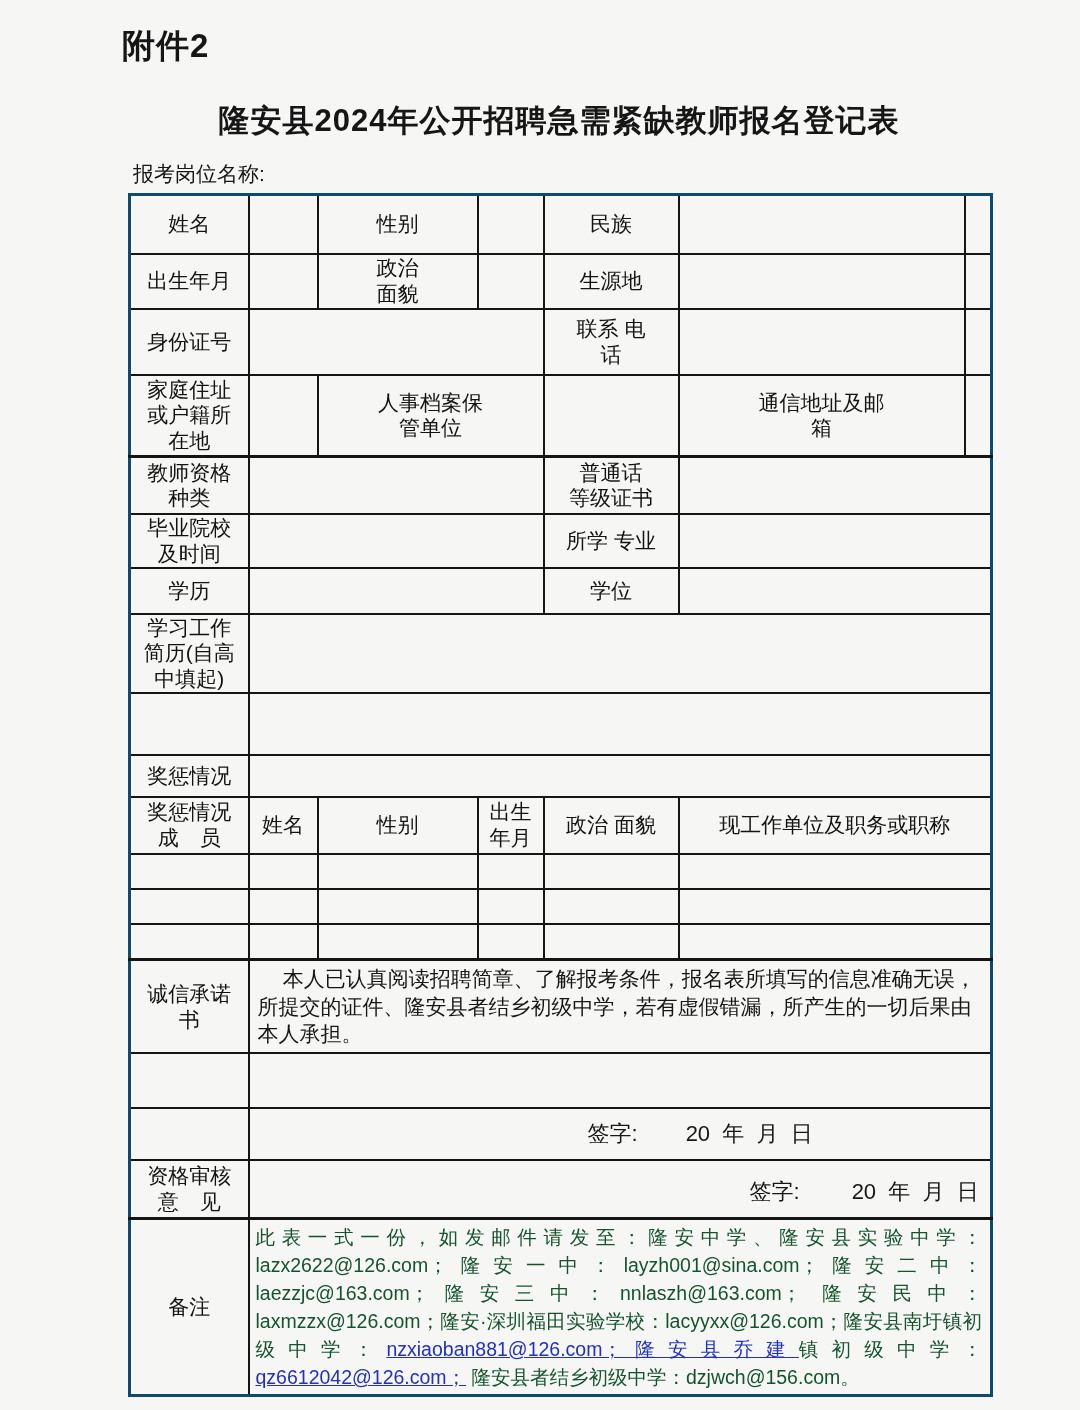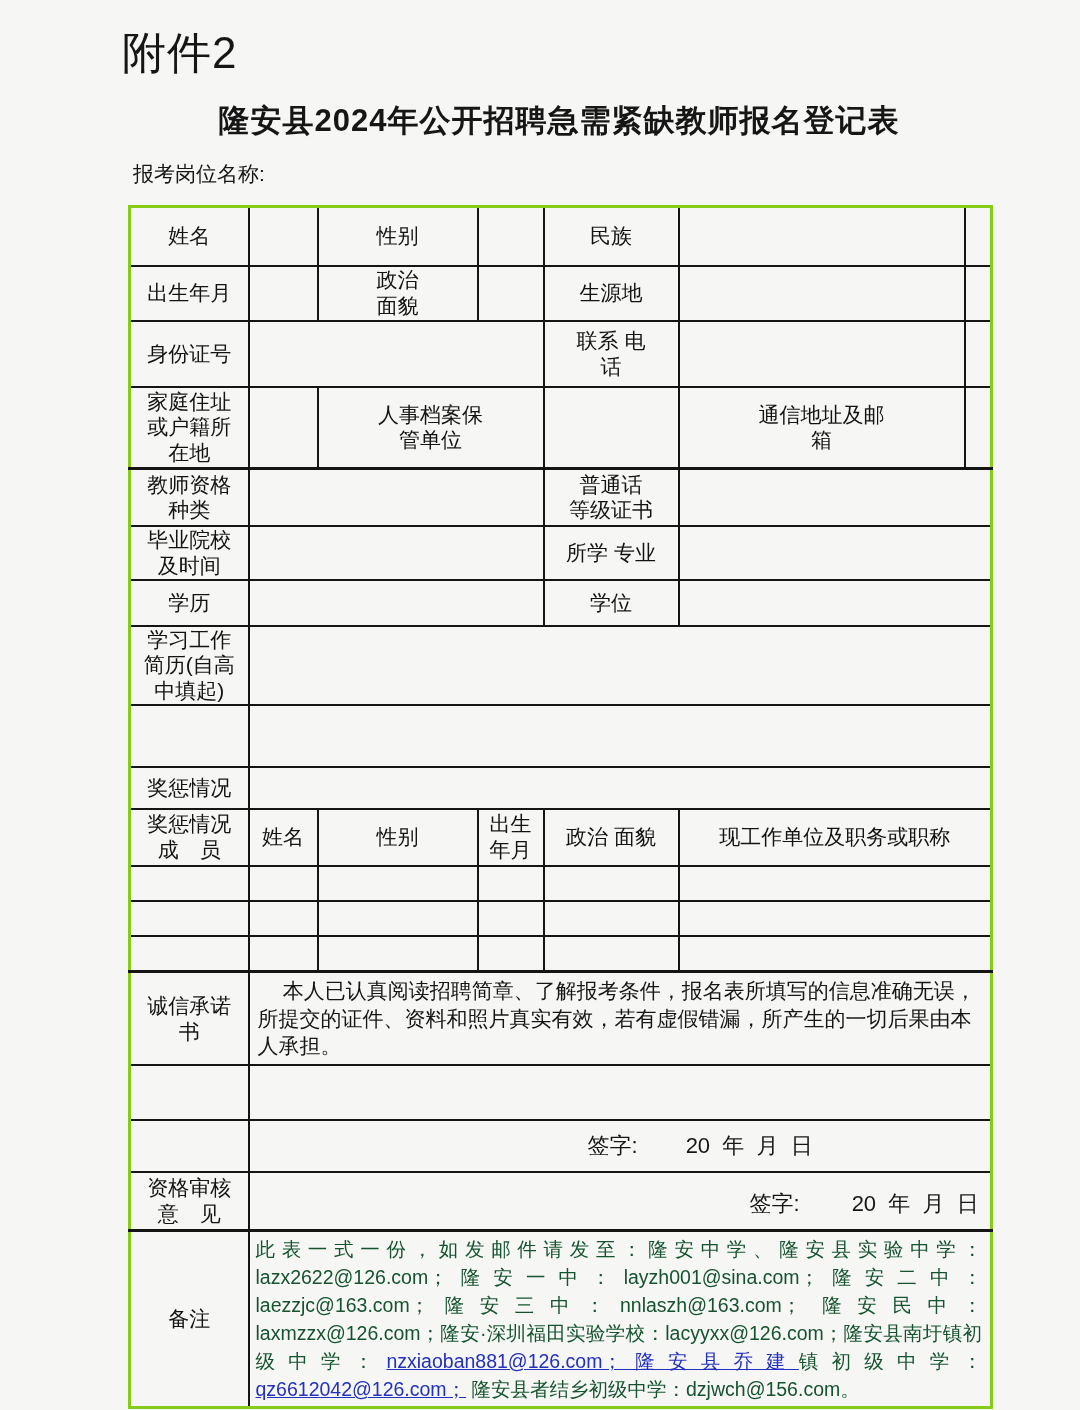--- a/index.html
+++ b/index.html
@@ -6,35 +6,34 @@
   body{
     width:1080px;height:1410px;
     background:#f6f6f4;
     font-family:"Liberation Sans",sans-serif;
     color:#161616;
     position:relative;
     overflow:hidden;
   }
   .attachment{
     position:absolute;left:122px;top:24px;
-    font-size:44px;font-weight:400;letter-spacing:1px;
+    font-size:33px;font-weight:700;letter-spacing:1px;
   }
   .main-title{
     position:absolute;left:128px;top:100px;width:862px;
     text-align:center;font-size:31px;font-weight:700;letter-spacing:1px;
   }
   .position-line{
     position:absolute;left:133px;top:160px;
     font-size:21px;
   }
   table.form{
     position:absolute;left:128px;top:193px;width:862px;
     border-collapse:collapse;table-layout:fixed;
-    border:3px solid #84cc16;
-    margin-top:12px;
+    border:3px solid #0c4a6e;
   }
   td{border:2px solid #151515;padding:0;overflow:hidden;vertical-align:middle;}
   td.lab{
     text-align:center;font-size:21px;line-height:1.22;
     white-space:pre-line;color:#131313;
   }
   td.val{background:transparent;}
   td.thick-t{border-top-width:3px;}
   .integrity-text{
     font-size:21px;line-height:1.32;text-indent:1.2em;
@@ -193,21 +192,21 @@
     <td class="val"></td>
     <td class="val"></td>
     <td class="val"></td>
     <td class="val" colspan="2"></td>
   </tr>
 
   <tr style="height:85px">
     <td class="lab thick-t">诚信承诺
 书</td>
     <td class="thick-t" colspan="6">
-      <div class="integrity-text">本人已认真阅读招聘简章、了解报考条件，报名表所填写的信息准确无误，所提交的证件、资料和照片真实有效，若有虚假错漏，所产生的一切后果由本人承担。</div>
+      <div class="integrity-text">本人已认真阅读招聘简章、了解报考条件，报名表所填写的信息准确无误，所提交的证件、隆安县者结乡初级中学，若有虚假错漏，所产生的一切后果由本人承担。</div>
     </td>
   </tr>
 
   <tr style="height:55px">
     <td class="val"></td>
     <td class="val" colspan="6"></td>
   </tr>
 
   <tr style="height:52px">
     <td class="val"></td>

